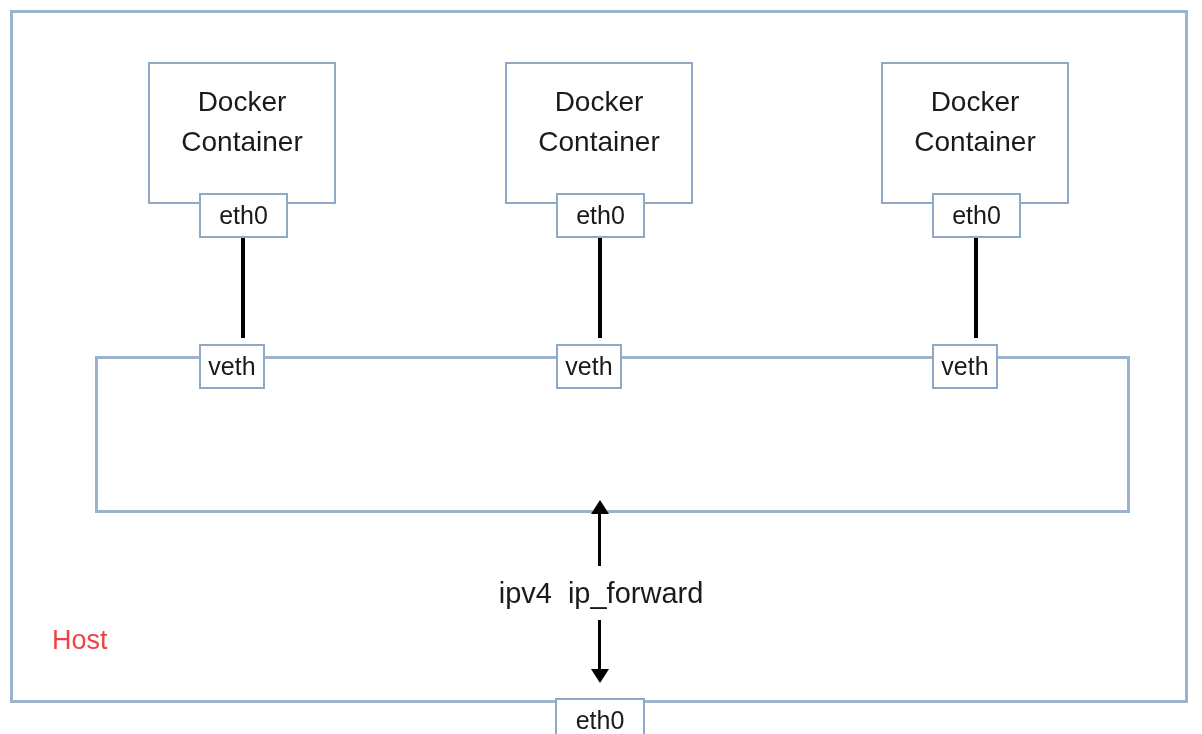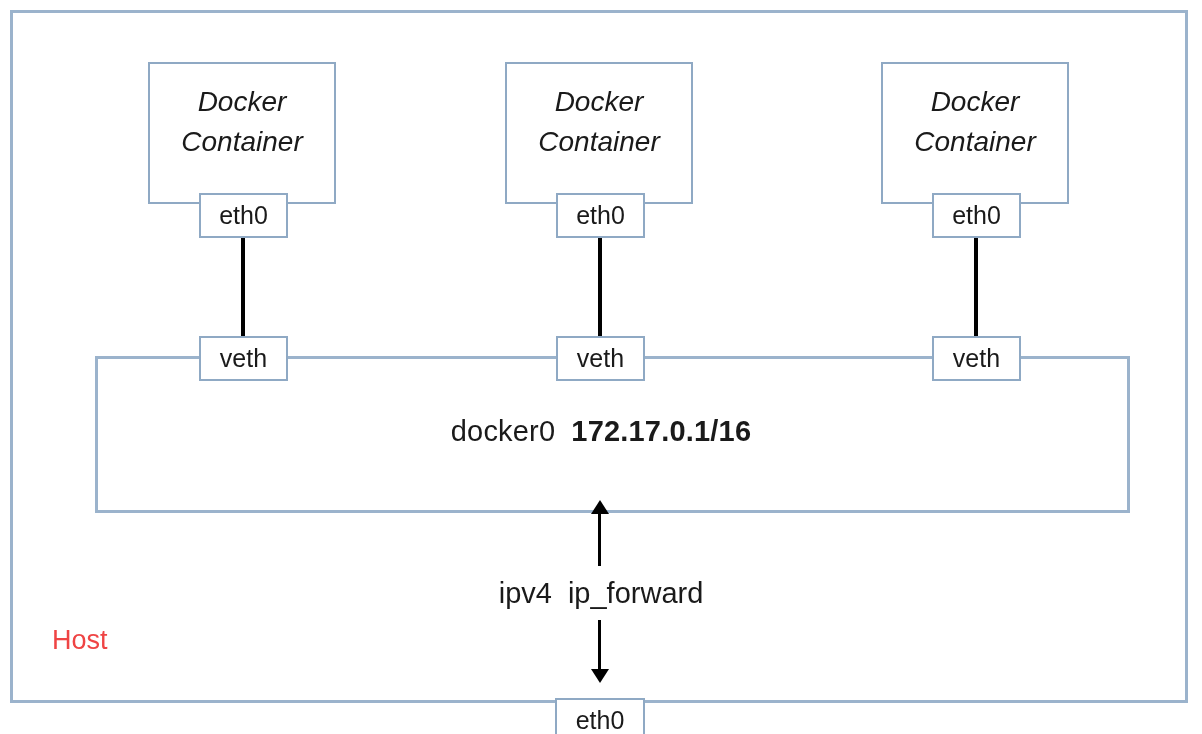--- a/index.html
+++ b/index.html
@@ -80,36 +80,36 @@
   .bridge-label .cidr  { font-weight: 700; margin-left: 16px; }
 
   
   .container-box {
     width: 188px;
     height: 142px;
     flex-direction: column;
     font-size: 28px;
     line-height: 1.42;
     padding-bottom: 22px;
-    font-style: italic;
   }
 
   
   .iface-box {
     width: 89px;
     height: 45px;
     font-size: 25px;
     z-index: 5;
     margin-top: 16px;
   }
   .veth-box {
-    width: 89px;
+    width: 66px;
     height: 45px;
     font-size: 25px;
     z-index: 5;
+    margin-top: 8px;
   }
 
   
   .link-v {
     position: absolute;
     width: 4px;
     background: #000000;
     z-index: 2;
   }
 
@@ -155,23 +155,20 @@
 </style>
 </head>
 <body>
 
 <div id="canvas">
 
   <div class="host-frame"></div>
   <div class="host-label">Host</div>
 
   <div class="bridge-frame"></div>
-  <div class="bridge-label">
-    <span class="iface">docker0</span><span class="cidr">172.17.0.1/16</span>
-  </div>
 
   <div class="box container-box" style="left:148px; top:62px;">
     <span>Docker</span>
     <span>Container</span>
   </div>
   <div class="box iface-box" style="left:199px; top:177px;">
     <span>eth0</span>
   </div>
   <div class="link-v" style="left:241px; top:221px; height:117px;"></div>
   <div class="box veth-box" style="left:199px; top:336px;">

